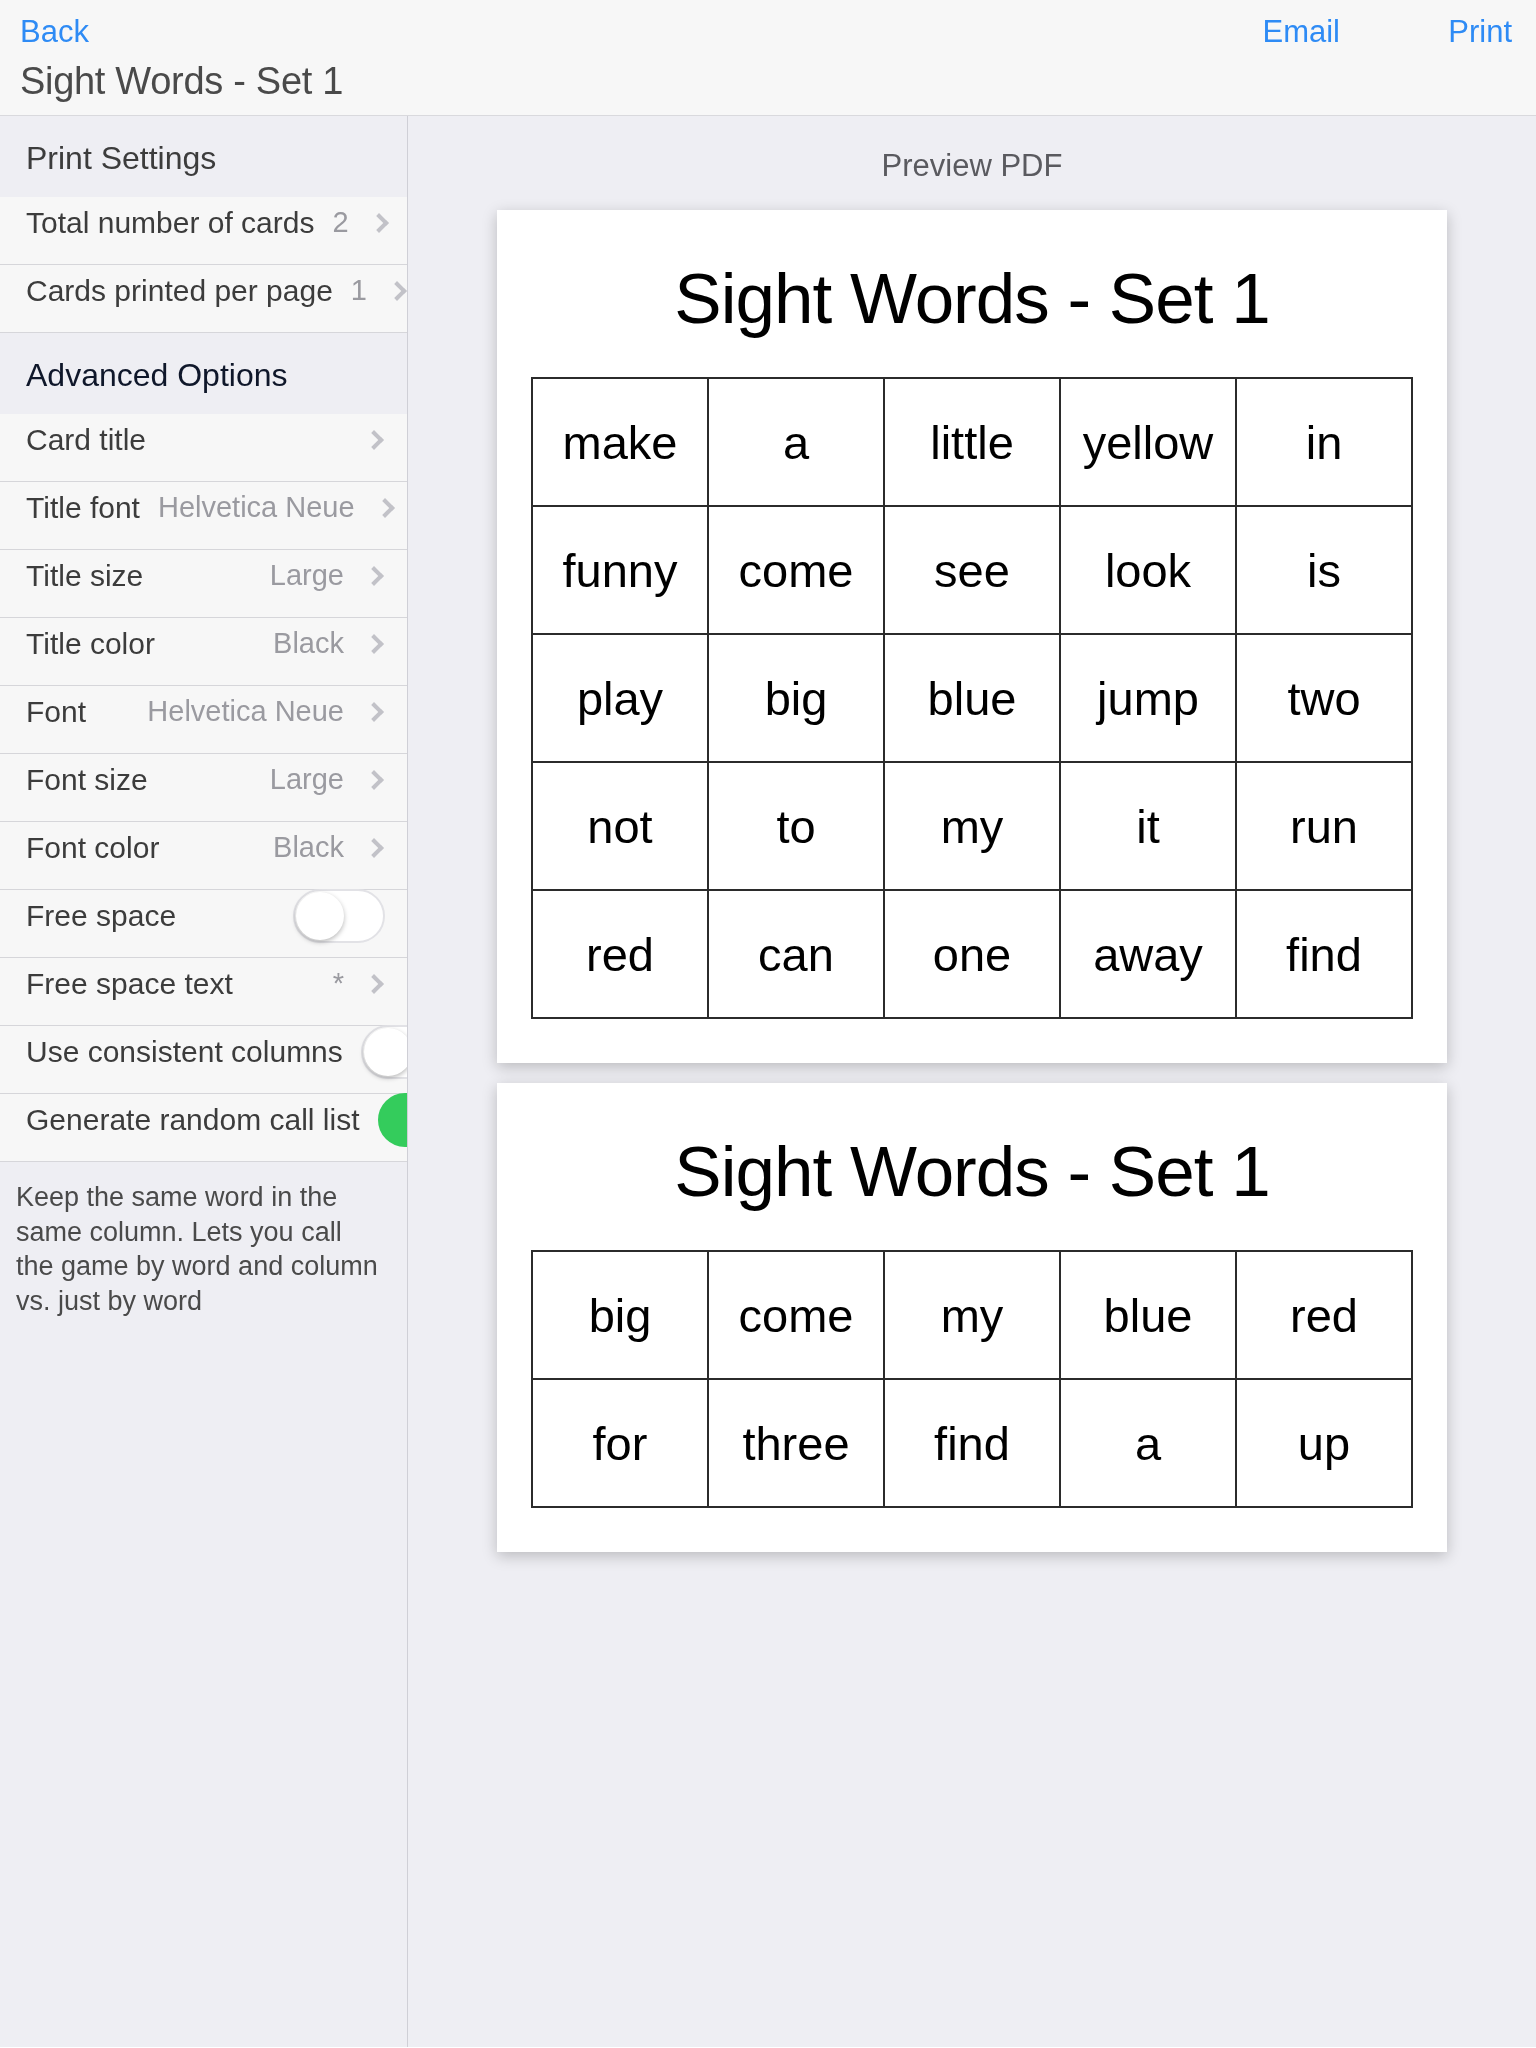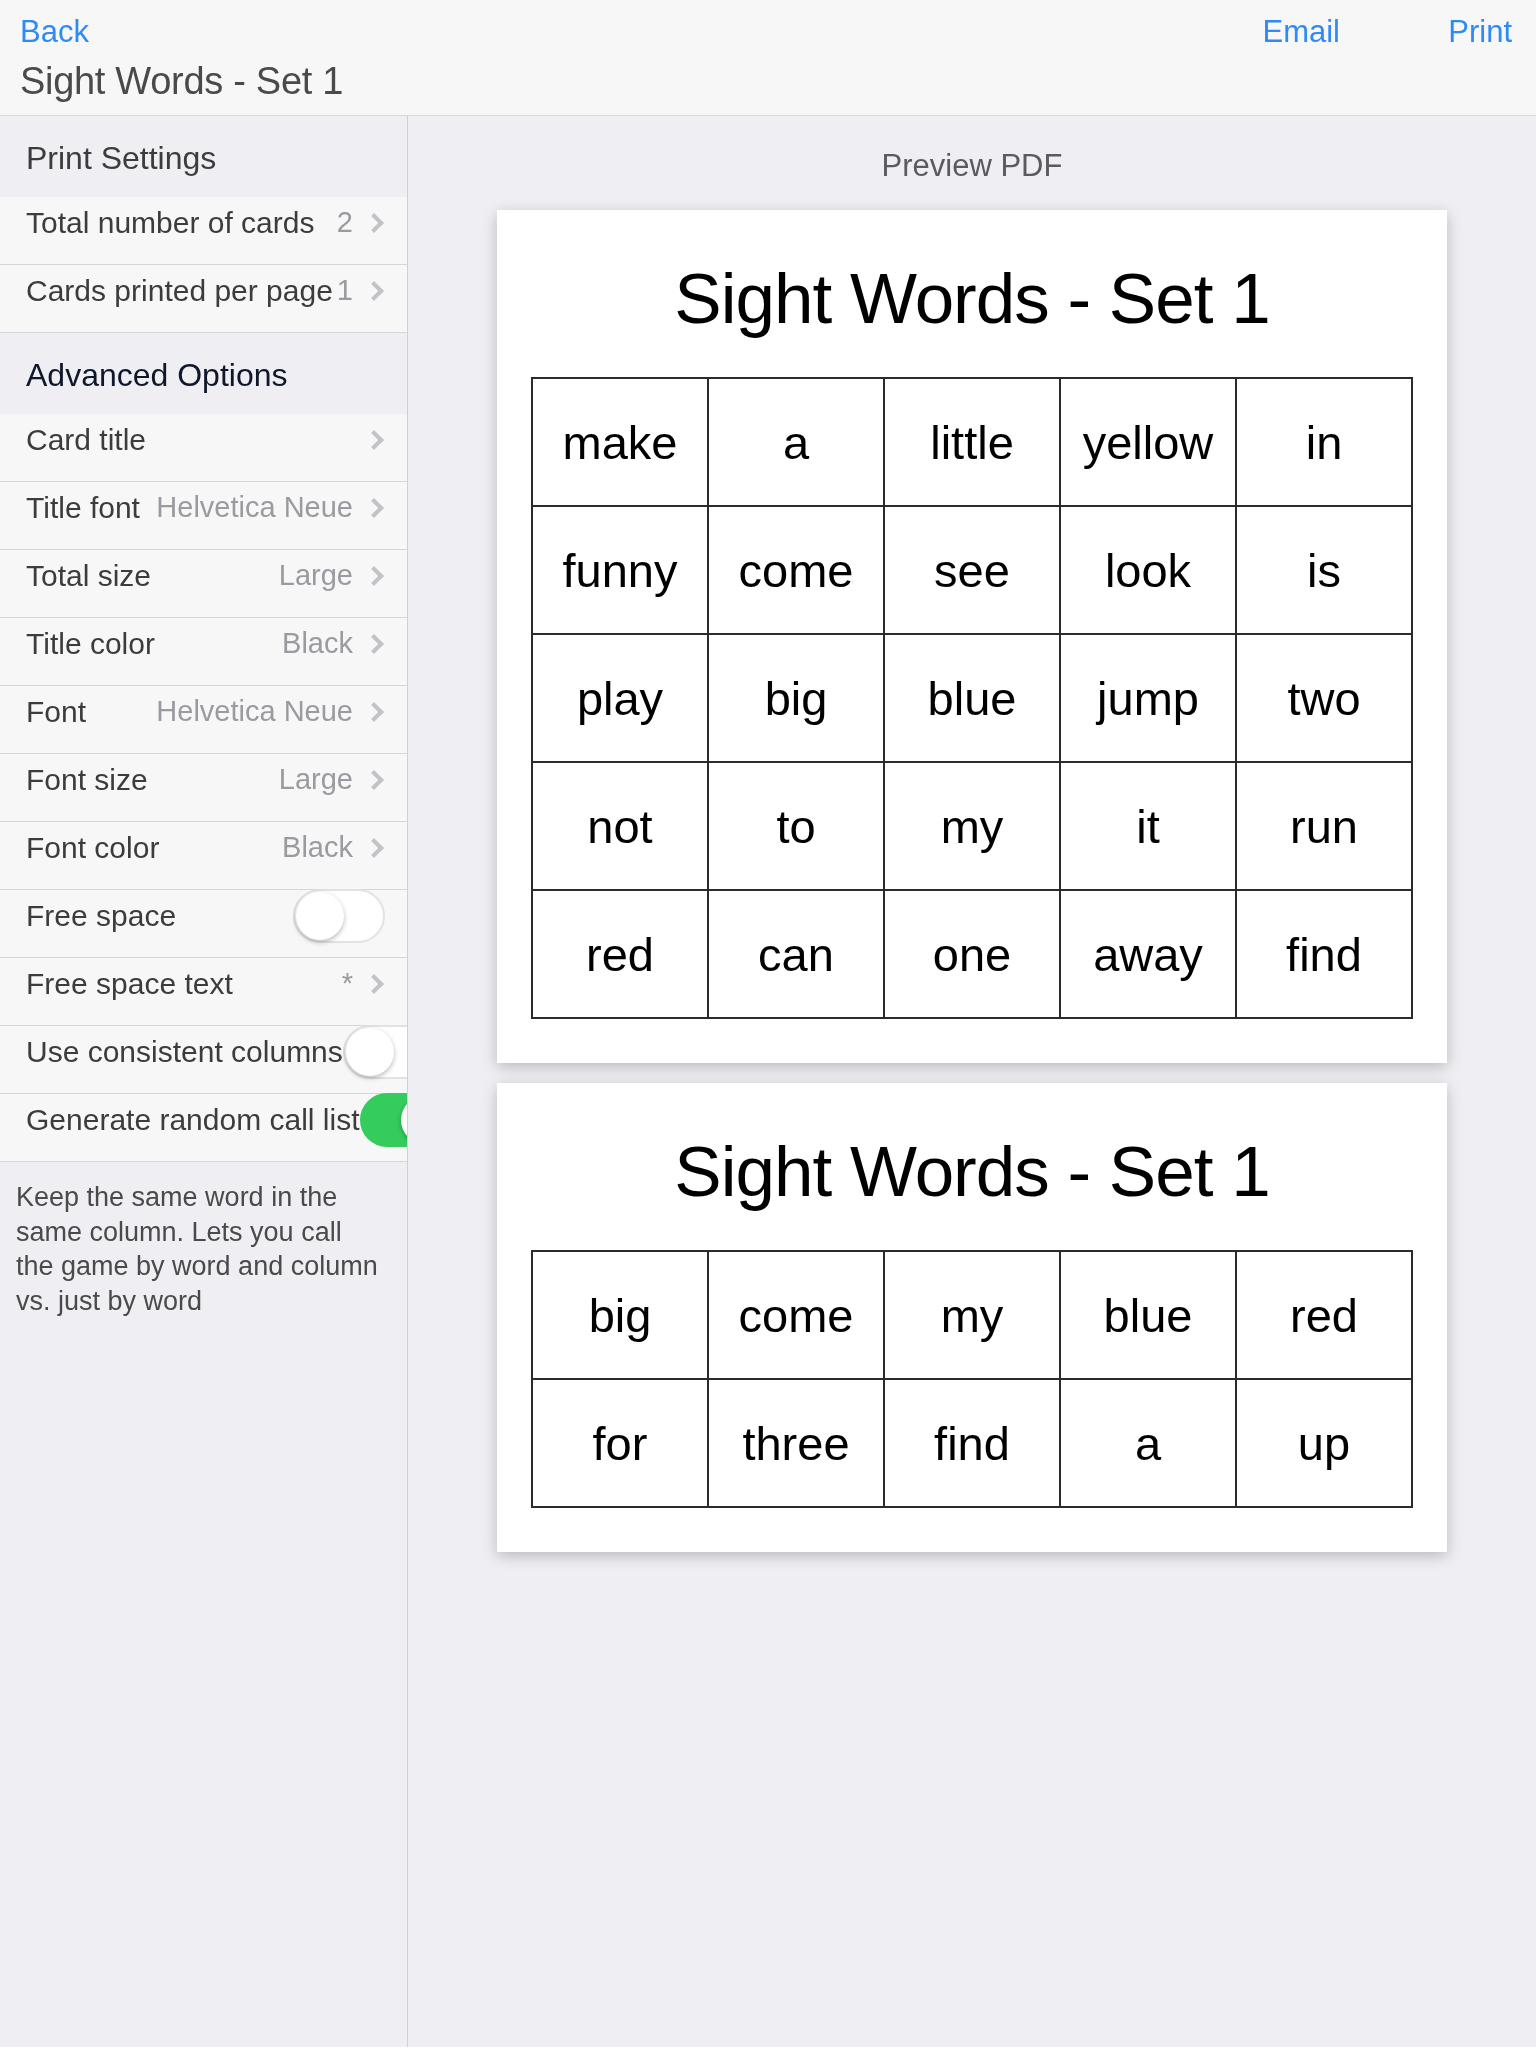--- a/index.html
+++ b/index.html
@@ -60,20 +60,21 @@
   .section-head.link { color: #0f172a; }
 
   .row {
     background: #f7f7f7;
     height: 68px;
     display: flex;
     align-items: center;
     padding: 0 18px 16px 26px;
     border-bottom: 1px solid #d6d6da;
     position: relative;
+    gap: 9px;
   }
   .row-label {
     font-size: 30px;
     color: #3c3c3c;
     flex: 0 0 auto;
     white-space: nowrap;
   }
   .row-spacer { flex: 1 1 auto; }
   .row-value {
     font-size: 29px;
@@ -207,21 +208,21 @@
     </div>
 
     <div class="row">
       <span class="row-label">Title font</span>
       <span class="row-spacer"></span>
       <span class="row-value">Helvetica Neue</span>
       <span class="chev"></span>
     </div>
 
     <div class="row">
-      <span class="row-label">Total size</span>
+      <span class="row-label">Title size</span>
       <span class="row-spacer"></span>
       <span class="row-value">Large</span>
       <span class="chev"></span>
     </div>
 
     <div class="row">
       <span class="row-label">Title color</span>
       <span class="row-spacer"></span>
       <span class="row-value">Black</span>
       <span class="chev"></span>

